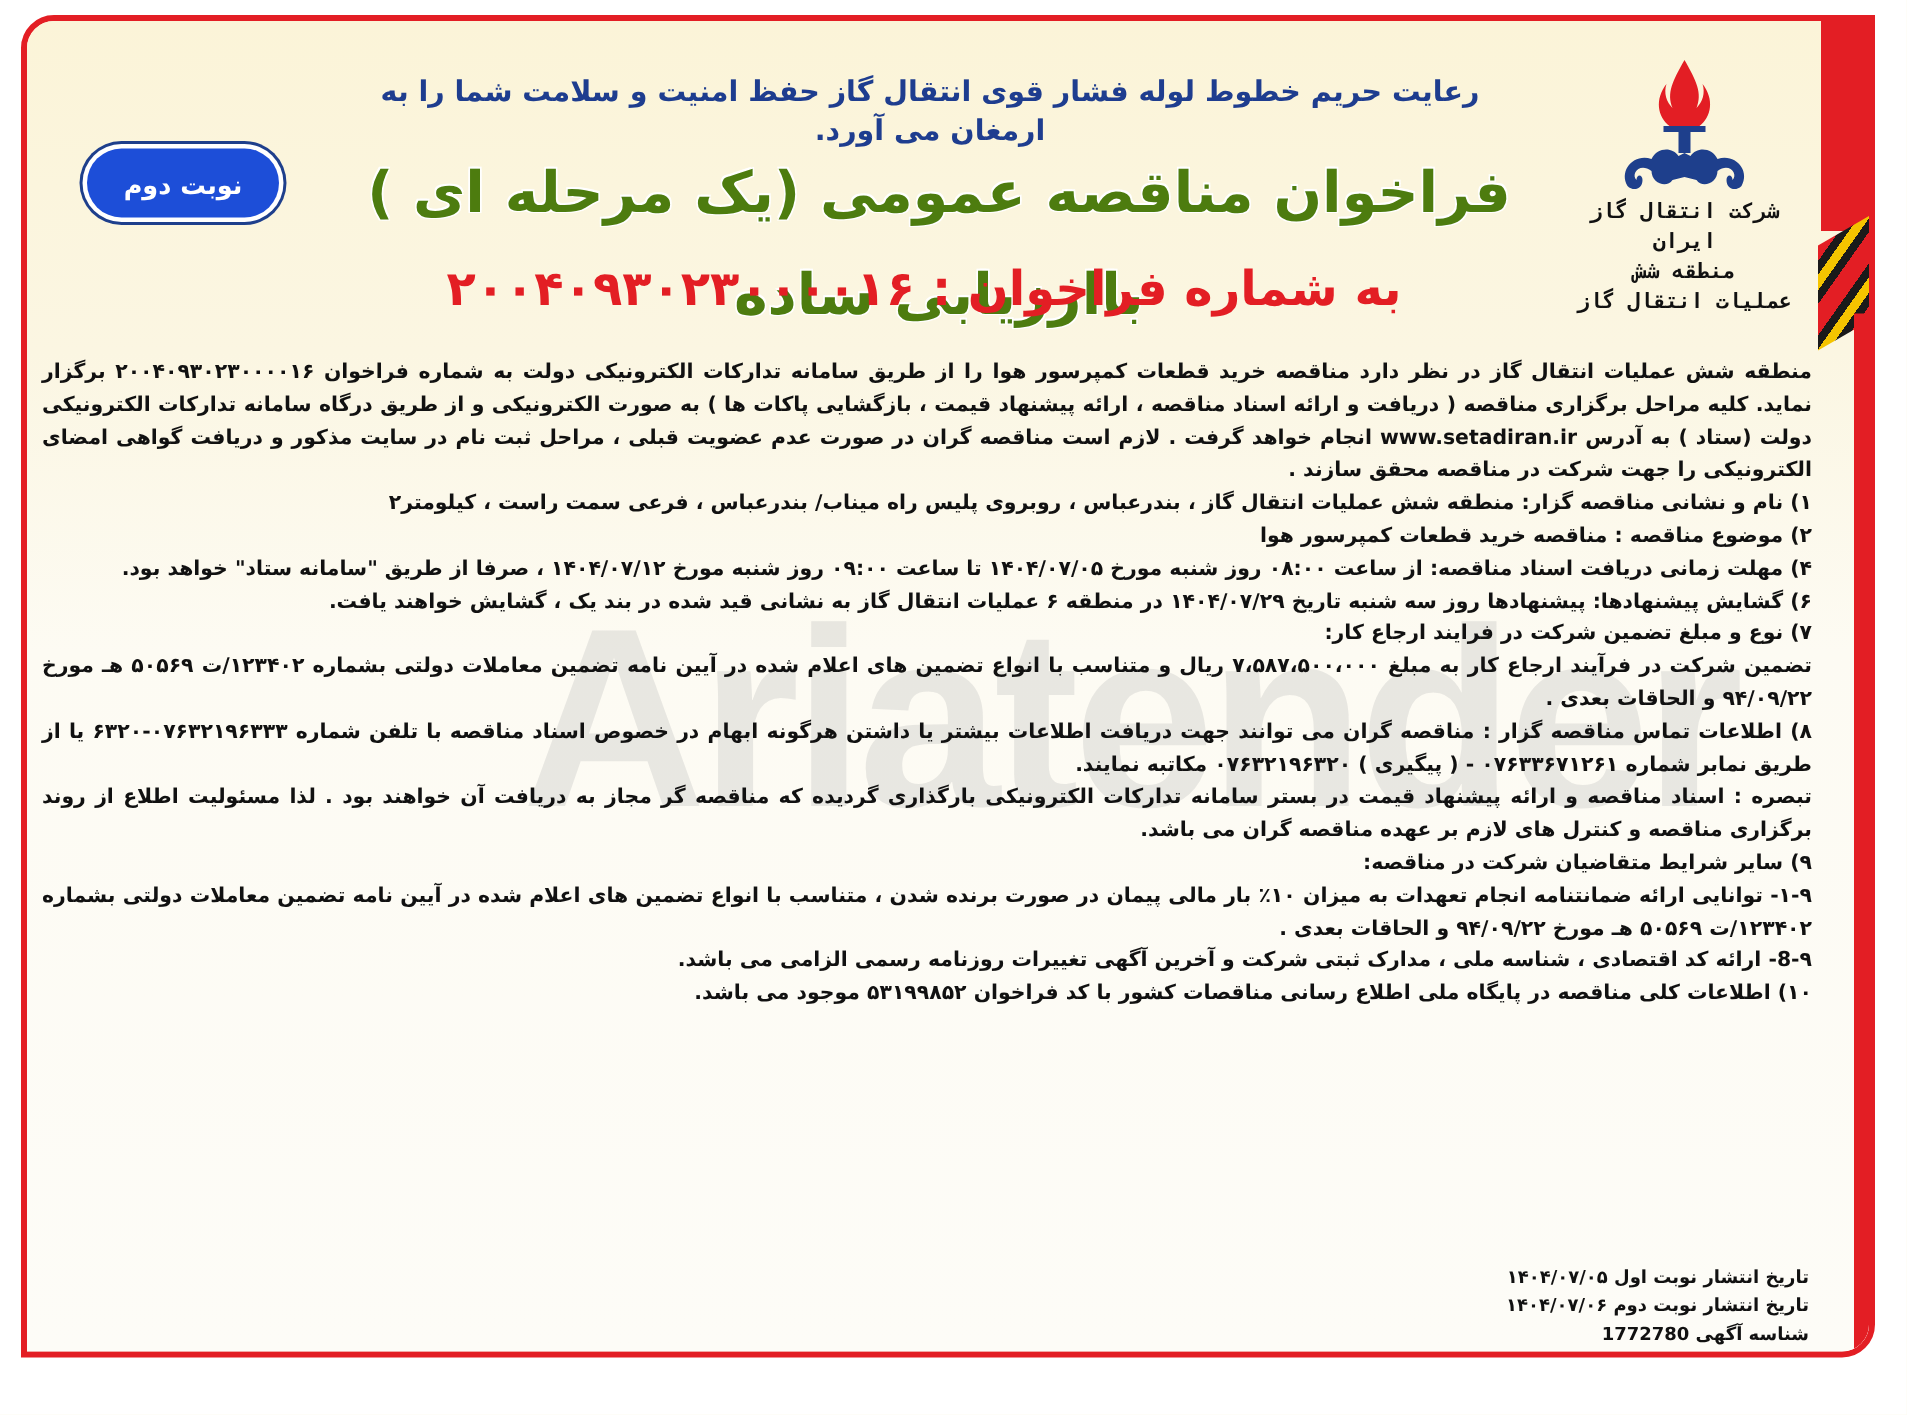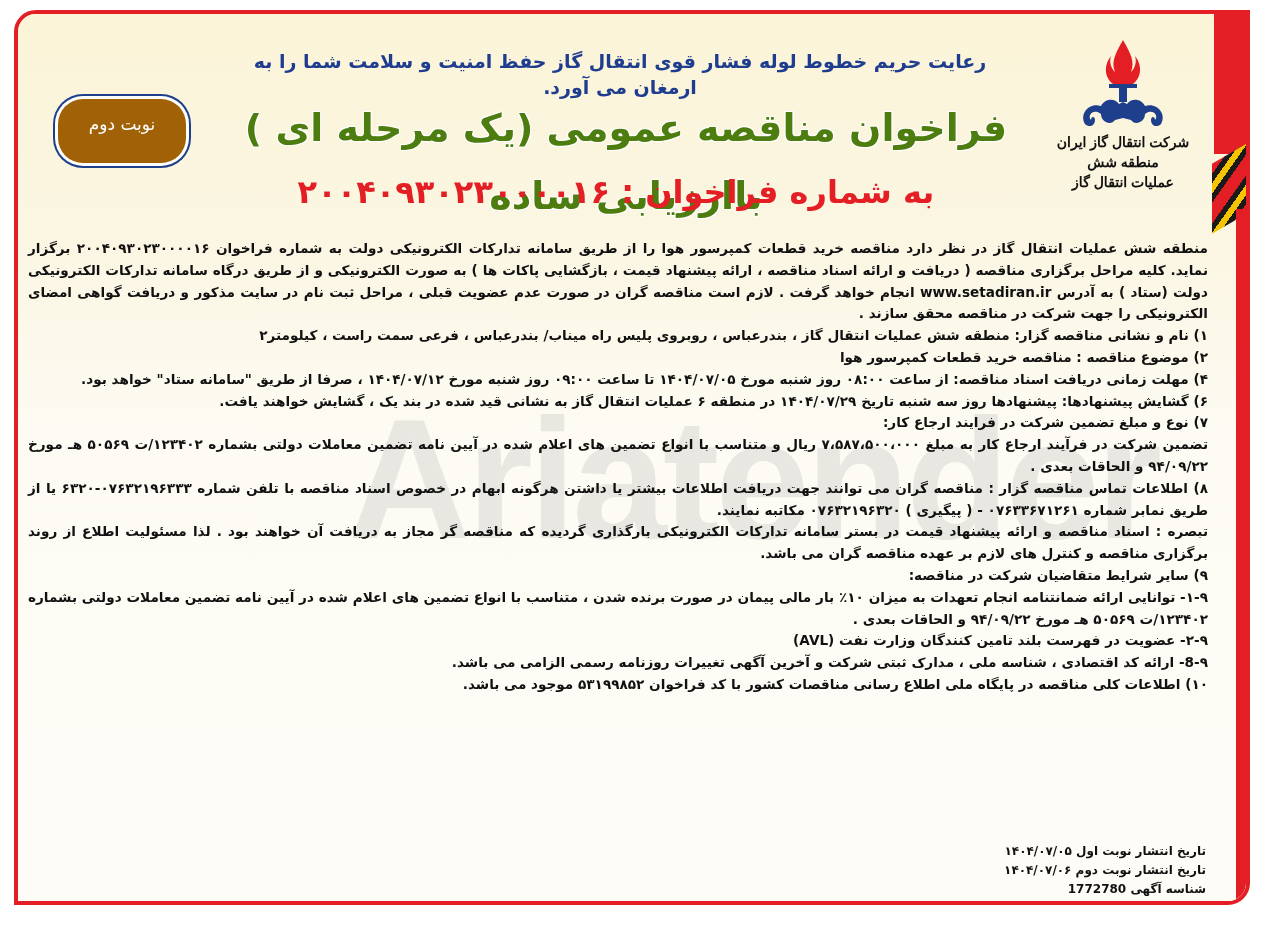--- a/index.html
+++ b/index.html
@@ -33,35 +33,35 @@
     color:rgba(180,180,180,0.28); font-family:"Liberation Sans",sans-serif; font-weight:bold;
     font-size:170px; letter-spacing:-4px; line-height:170px; text-align:center; pointer-events:none;
   }
   .content { position:absolute; inset:0; z-index:3; direction:rtl; }
 
   .logo-block {
     position:absolute; right:48px; top:22px; width:150px; text-align:center;
   }
   .logo-svg { display:block; margin:0 auto; }
   .logo-text {
-    font-family:Liberation Sans, sans-serif; font-weight:bold; color:#111; font-size:14px; line-height:20px;
+    font-family:Liberation Mono, monospace; font-weight:bold; color:#111; font-size:14px; line-height:20px;
   }
   .slogan {
     position:absolute; right:226px; top:34px; width:800px; text-align:center;
     color:#1e3d8f; font-weight:bold; font-size:19px; line-height:26px;
   }
   .main-title {
     position:absolute; right:190px; top:80px; width:860px; text-align:center;
     color:#4d7c0f; font-weight:bold; font-size:38px; line-height:68px;
     text-shadow: 1px 1px 0 #fff, -1px -1px 0 #fff, 1px -1px 0 #fff, -1px 1px 0 #fff;
   }
   .badge {
-    position:absolute; left:40px; top:85px; width:128px; height:64px;
-    background:#a16207; border-radius:25px; box-shadow:0 0 0 3px #fff, 0 0 0 5px #1e3f8c;
-    color:#fff; font-weight:normal; font-size:17px; line-height:50px; text-align:center;
+    position:absolute; left:40px; top:85px; width:128px; height:46px;
+    background:#1d4ed8; border-radius:25px; box-shadow:0 0 0 3px #fff, 0 0 0 5px #1e3f8c;
+    color:#fff; font-weight:bold; font-size:17px; line-height:50px; text-align:center;
   }
   .subtitle {
     position:absolute; right:250px; top:156px; width:760px; text-align:center;
     color:#e31e24; font-weight:bold; font-size:32px; line-height:44px;
   }
   .body-text {
     position:absolute; right:38px; top:224px; width:1180px;
     color:#111; font-size:13.6px; line-height:21.8px; font-weight:bold; text-align:justify;
   }
   .body-text p { margin:0; }
@@ -102,21 +102,20 @@
       <p>۱) نام و نشانی مناقصه گزار: منطقه شش عملیات انتقال گاز ، بندرعباس ، روبروی پلیس راه میناب/ بندرعباس ، فرعی سمت راست ، کیلومتر۲</p>
       <p>۲) موضوع مناقصه : مناقصه خرید قطعات کمپرسور هوا</p>
       <p>۴) مهلت زمانی دریافت اسناد مناقصه: از ساعت ۰۸:۰۰ روز شنبه مورخ ۱۴۰۴/۰۷/۰۵ تا ساعت ۰۹:۰۰ روز شنبه مورخ ۱۴۰۴/۰۷/۱۲ ، صرفا از طریق "سامانه ستاد" خواهد بود.</p>
       <p>۶) گشایش پیشنهادها: پیشنهادها روز سه شنبه تاریخ ۱۴۰۴/۰۷/۲۹ در منطقه ۶ عملیات انتقال گاز به نشانی قید شده در بند یک ، گشایش خواهند یافت.</p>
       <p>۷) نوع و مبلغ تضمین شرکت در فرایند ارجاع کار:</p>
       <p>تضمین شرکت در فرآیند ارجاع کار به مبلغ ۷،۵۸۷،۵۰۰،۰۰۰ ریال و متناسب با انواع تضمین های اعلام شده در آیین نامه تضمین معاملات دولتی بشماره ۱۲۳۴۰۲/ت ۵۰۵۶۹ هـ مورخ ۹۴/۰۹/۲۲ و الحاقات بعدی .</p>
       <p>۸) اطلاعات تماس مناقصه گزار : مناقصه گران می توانند جهت دریافت اطلاعات بیشتر یا داشتن هرگونه ابهام در خصوص اسناد مناقصه با تلفن شماره ۰۷۶۳۲۱۹۶۳۳۳-۶۳۲۰ یا از طریق نمابر شماره ۰۷۶۳۳۶۷۱۲۶۱ - ( پیگیری ) ۰۷۶۳۲۱۹۶۳۲۰ مکاتبه نمایند.</p>
       <p>تبصره : اسناد مناقصه و ارائه پیشنهاد قیمت در بستر سامانه تدارکات الکترونیکی بارگذاری گردیده که مناقصه گر مجاز به دریافت آن خواهند بود . لذا مسئولیت اطلاع از روند برگزاری مناقصه و کنترل های لازم بر عهده مناقصه گران می باشد.</p>
       <p>۹) سایر شرایط متقاضیان شرکت در مناقصه:</p>
       <p>۱-۹- توانایی ارائه ضمانتنامه انجام تعهدات به میزان ۱۰٪ بار مالی پیمان در صورت برنده شدن ، متناسب با انواع تضمین های اعلام شده در آیین نامه تضمین معاملات دولتی بشماره ۱۲۳۴۰۲/ت ۵۰۵۶۹ هـ مورخ ۹۴/۰۹/۲۲ و الحاقات بعدی .</p>
-      <p>۲-۹- عضویت در فهرست بلند تامین کنندگان وزارت نفت (AVL)</p>
       <p>8-۹- ارائه کد اقتصادی ، شناسه ملی ، مدارک ثبتی شرکت و آخرین آگهی تغییرات روزنامه رسمی الزامی می باشد.</p>
       <p>۱۰) اطلاعات کلی مناقصه در پایگاه ملی اطلاع رسانی مناقصات کشور با کد فراخوان ۵۳۱۹۹۸۵۲ موجود می باشد.</p>
     </div>
 
     <div class="meta">
       <div>تاریخ انتشار نوبت اول ۱۴۰۴/۰۷/۰۵</div>
       <div>تاریخ انتشار نوبت دوم ۱۴۰۴/۰۷/۰۶</div>
       <div>شناسه آگهی 1772780</div>
     </div>
 

